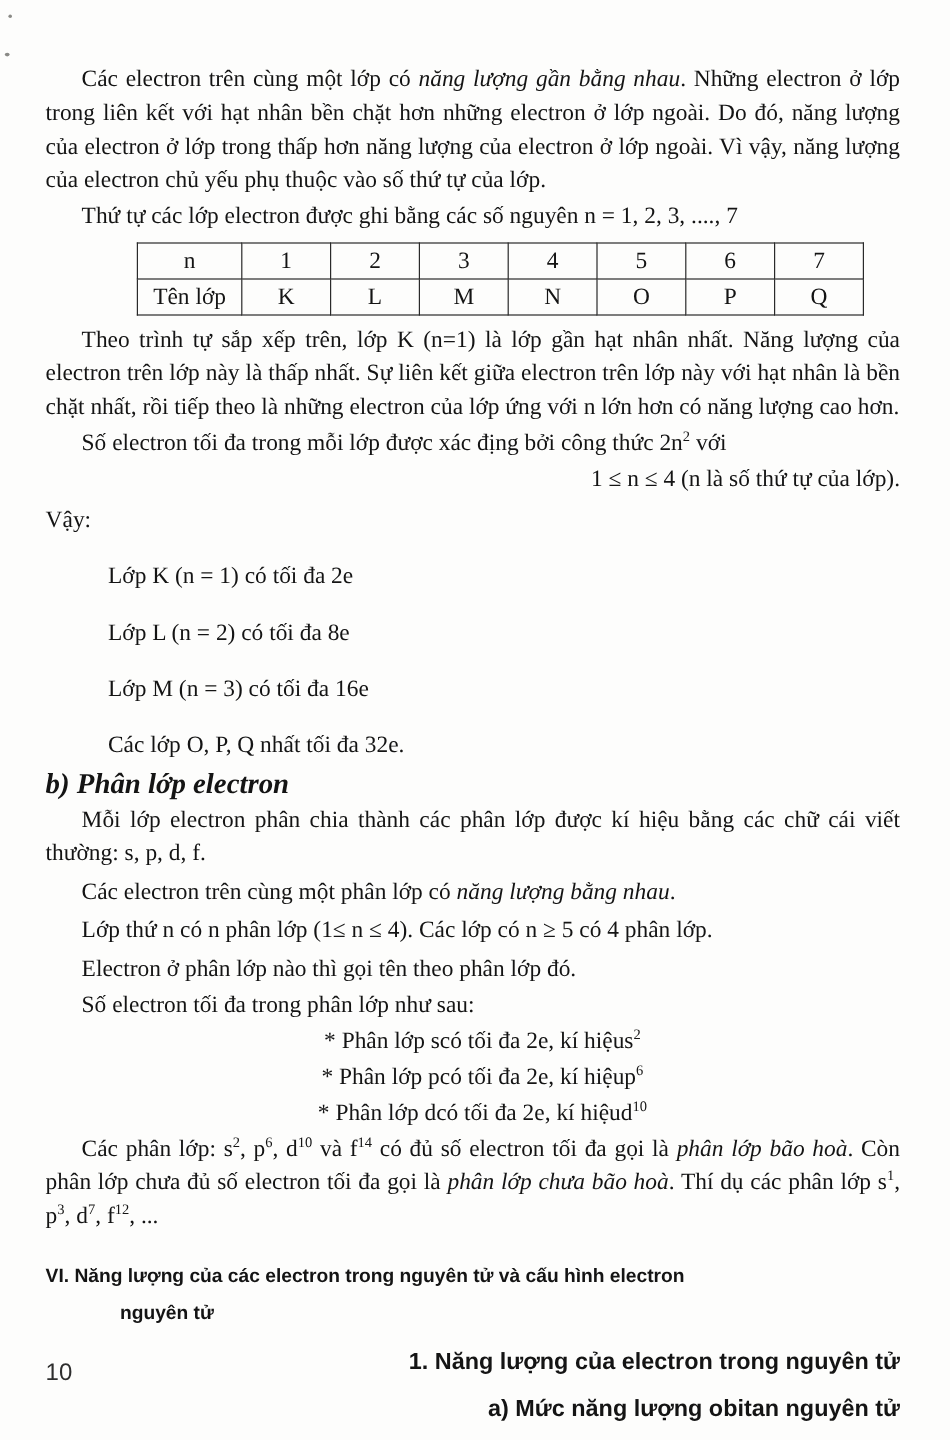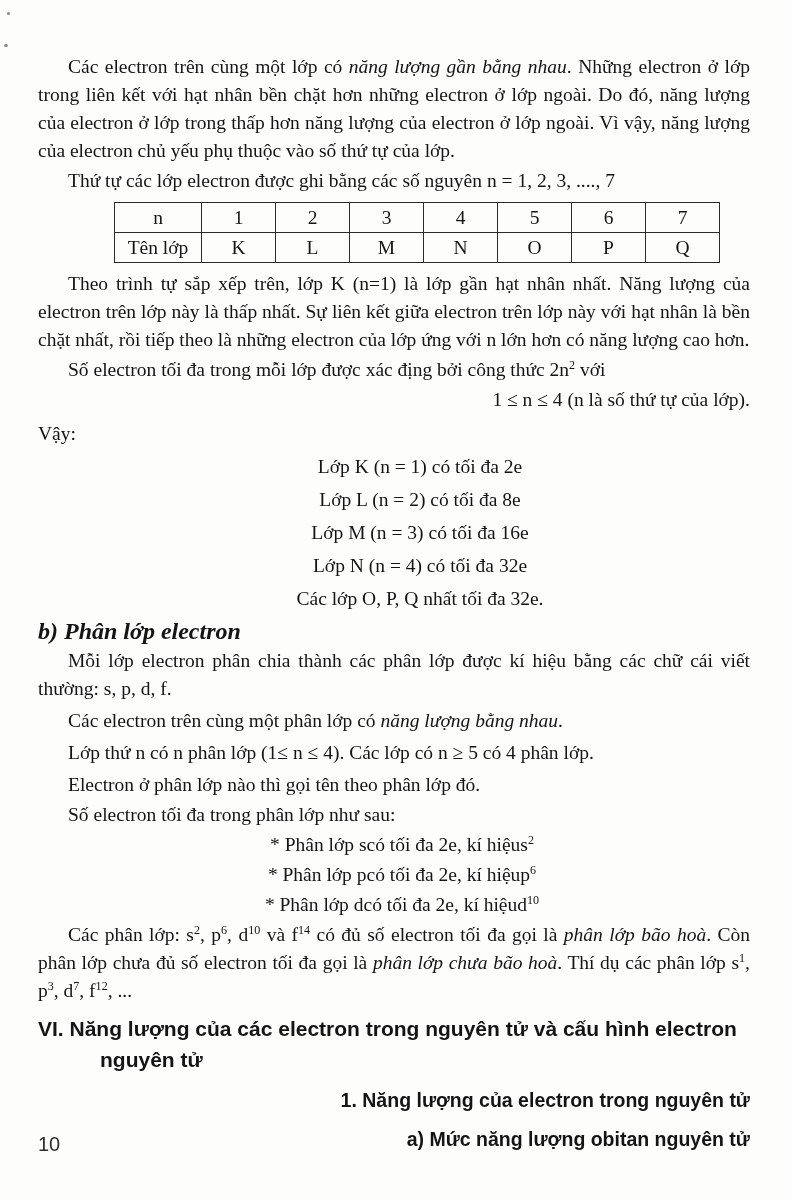--- a/index.html
+++ b/index.html
@@ -41,37 +41,37 @@
   .shell-table td {
     border: 1.6px solid #2a2a2a;
     height: 29px;
     text-align: center;
     font-size: 19.5px;
     padding: 0;
   }
   .shell-table td.label-col { width: 86px; }
   .shell-table td.num-col { width: 73px; }
   .list-block { margin-left: 52px; }
-  .list-block .body { margin-top: 5px; text-align: center; }
+  .list-block .body { margin-top: 19px; text-align: left; }
   .bullet { margin-left: 16px; text-align: center; }
   .b-heading {
     margin: 4px 0 2px 0;
     font-size: 24px;
     line-height: 28px;
     font-weight: bold;
     font-style: italic;
   }
   .gap-2 { margin-top: 2px; }
   .gap-4 { margin-top: 4px; }
   .gap-6 { margin-top: 6px; }
   .section-heading {
-    margin-top: 8px;
+    margin-top: 20px;
     font-family: "Liberation Sans", "DejaVu Sans", sans-serif;
     font-weight: bold;
-    font-size: 21px;
+    font-size: 16px;
     line-height: 31px;
     text-align: left;
   }
   .section-heading .h-line2 { margin-left: 62px; }
   .sub-heading {
     margin: 11px 0 0 27px;
     font-family: "Liberation Sans", "DejaVu Sans", sans-serif;
     font-weight: bold;
     font-size: 19.5px;
     line-height: 28px;
@@ -129,21 +129,20 @@
   <p class="body indent noj gap-2"><span>Số electron tối đa trong mỗi lớp được xác địng bởi công thức 2n</span><sup>2</sup><span> với</span></p>
 
   <p class="body math-line gap-2">1 ≤ n ≤ 4 (n là số thứ tự của lớp).</p>
 
   <p class="body noj gap-6">Vậy:</p>
 
   <div class="list-block">
     <p class="body">Lớp K (n = 1) có tối đa 2e</p>
     <p class="body">Lớp L (n = 2) có tối đa 8e</p>
     <p class="body">Lớp M (n = 3) có tối đa 16e</p>
-    <p class="body">Lớp N (n = 4) có tối đa 32e</p>
     <p class="body">Các lớp O, P, Q nhất tối đa 32e.</p>
   </div>
 
   <p class="b-heading">b) Phân lớp electron</p>
 
   <p class="body indent">Mỗi lớp electron phân chia thành các phân lớp được kí hiệu bằng các chữ cái viết thường: s, p, d, f.</p>
 
   <p class="body indent noj gap-4"><span>Các electron trên cùng một phân lớp có </span><i>năng lượng bằng nhau</i><span>.</span></p>
 
   <p class="body indent noj gap-4">Lớp thứ n có n phân lớp (1≤ n ≤ 4). Các lớp có n ≥ 5 có 4 phân lớp.</p>

